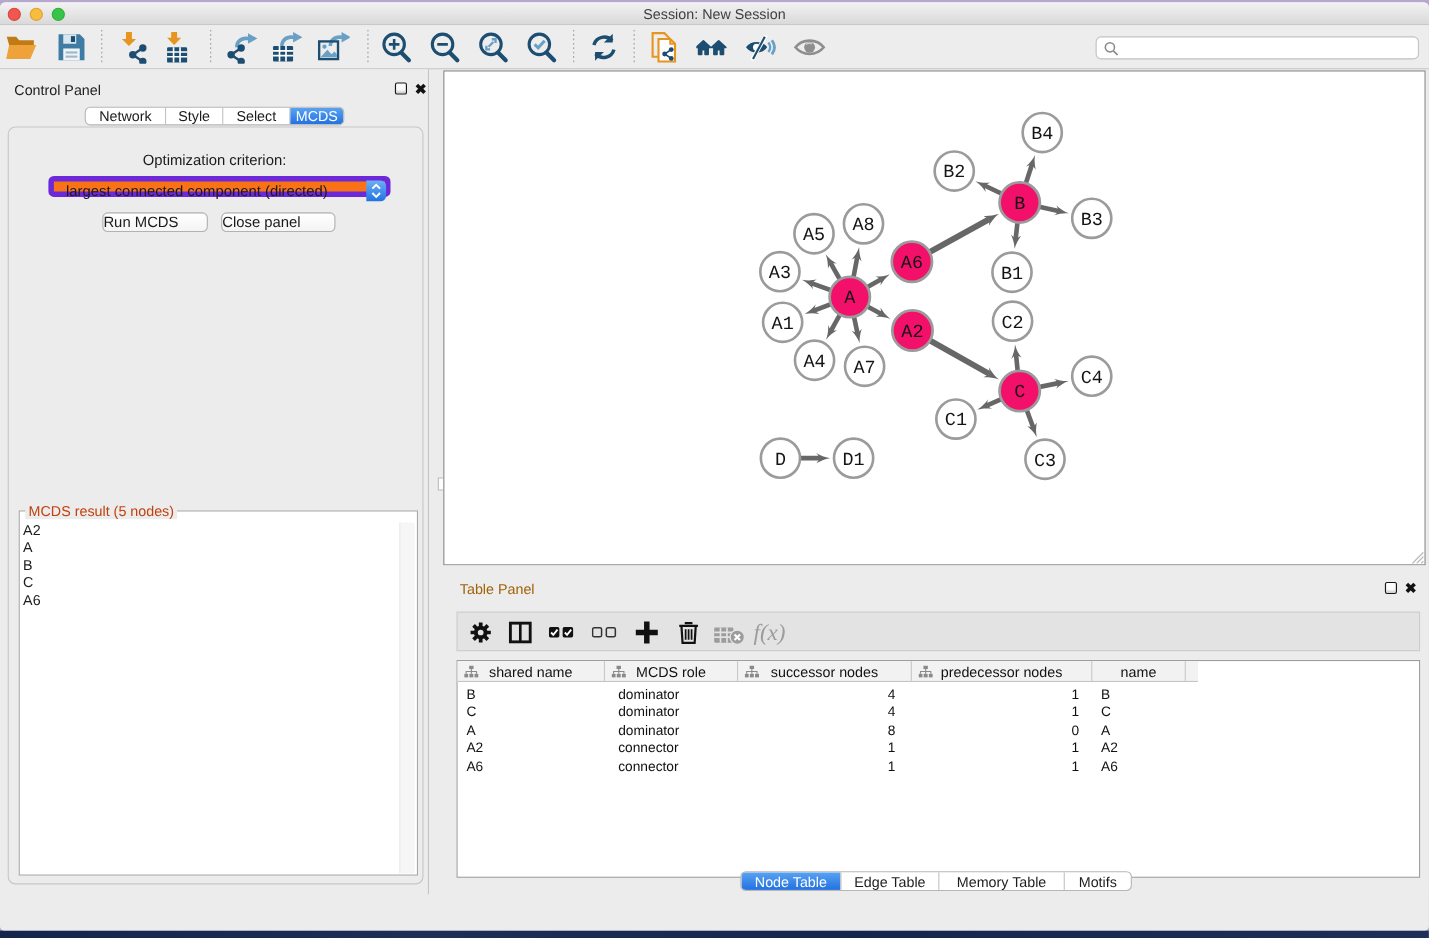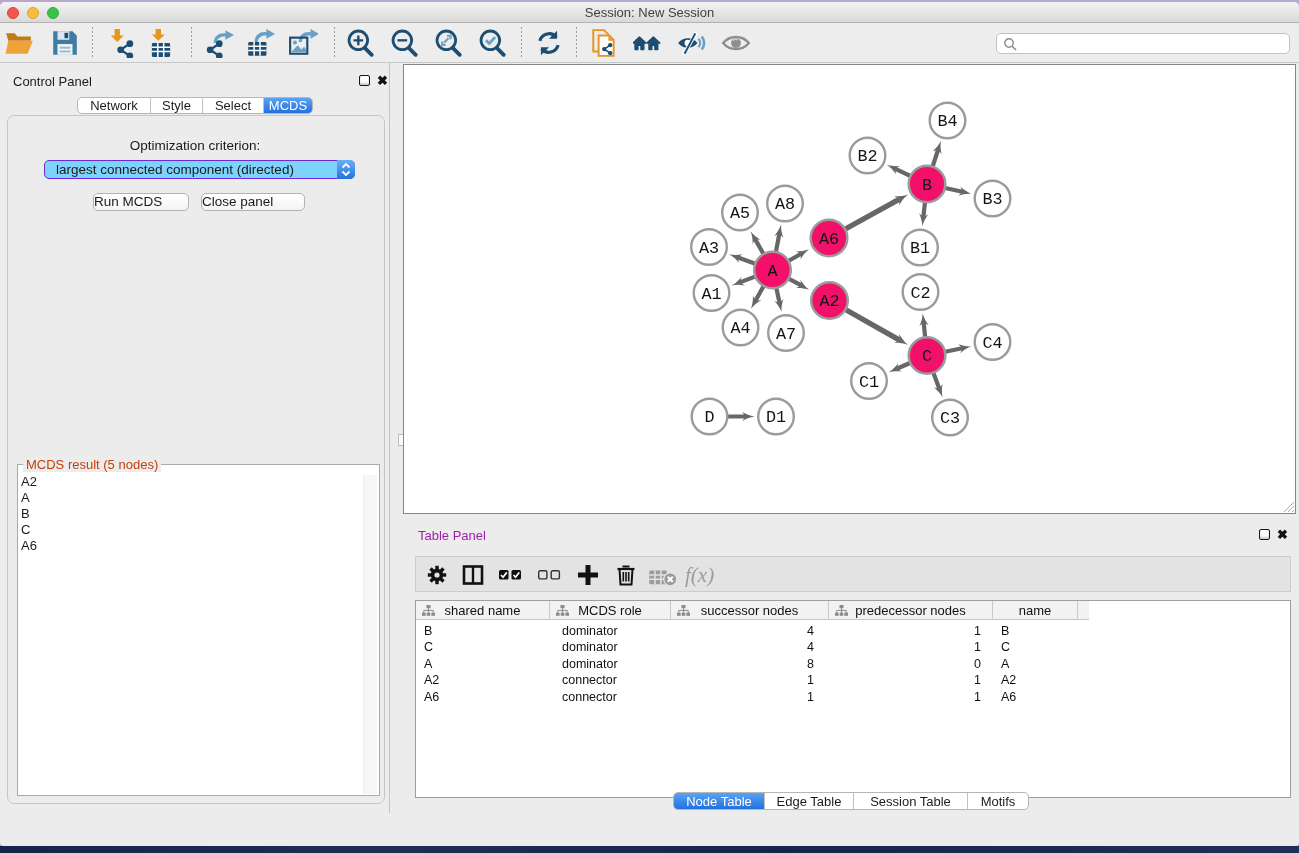--- a/index.html
+++ b/index.html
@@ -15,34 +15,34 @@
 #cpanel .hdr{position:absolute;left:13px;top:11px;font-size:13px;color:#1c1c1c}
 .winbtns{position:absolute;display:flex;gap:7px;align-items:center}
 .sqbtn{width:11px;height:11px;border:1.4px solid #161616;border-radius:2px;background:#fdfdfd;box-shadow:inset 0 -2px 2px #cfcfcf}
 .xbtn{font-size:13px;font-weight:bold;color:#111;line-height:11px}
 .tabs{position:absolute;display:flex;height:17px;border:1px solid #b6b6b6;border-radius:5px;background:#fff;overflow:hidden;font-size:13px;color:#1c1c1c}
 .tabs div{display:flex;align-items:center;justify-content:center;border-right:1px solid #c2c2c2}
 .tabs div:last-child{border-right:none}
 .tabs .sel{background:linear-gradient(#59a3f2,#2271e0);color:#fff}
 #cbox{position:absolute;left:7px;top:52px;width:378px;height:689px;border:1px solid #c6c6c6;border-radius:7px}
 #optlbl{position:absolute;left:0;top:75px;width:390px;text-align:center;font-size:13.5px;color:#1a1a1a}
-#dd{position:absolute;left:44px;top:97px;width:311px;height:19px;background:#7dd3fc;border:1px solid #6d28d9;border-radius:5px;font-size:13.5px;color:#1a1a1a;line-height:17px;padding-left:11px}
+#dd{position:absolute;left:44px;top:97px;width:311px;height:19px;background:#f97316;border:5px solid #6d28d9;border-radius:5px;font-size:13.5px;color:#1a1a1a;line-height:17px;padding-left:11px}
 #ddb{position:absolute;right:-1px;top:-1px;width:18px;height:19px;border-radius:0 5px 5px 0;background:linear-gradient(#6bb0f5,#2173e2)}
 .btn{position:absolute;height:18px;background:linear-gradient(#ffffff,#f4f4f4);border:1px solid #b2b2b2;border-radius:5px;font-size:13.5px;color:#1a1a1a;text-align:left;line-height:16px}
 #fieldset{position:absolute;left:17px;top:401px;width:363px;height:332px;border:1px solid #a9a9a9;background:#fff}
 #legend{position:absolute;left:5px;top:-8px;background:#ececec;font-size:13px;color:#c2410c;padding:0 3px}
 #mtrack{position:absolute;right:2px;top:10px;bottom:1px;width:14px;background:#f6f6f6;border-left:1px solid #ececec}
 #mlist{position:absolute;left:3px;top:9px;font-size:13px;color:#1c1c1c;line-height:16px}
 #divh{position:absolute;left:398px;top:432px;width:7px;height:12px;background:#fdfdfd;border:1px solid #bbb}
 #netwin{position:absolute;left:403px;top:62px;width:893px;height:450px;border:1px solid #868686;background:#fff}
 #nettb{position:absolute;left:0;top:0;width:100%;height:21px;background:linear-gradient(#f5f5f5,#dcdcdc);border-bottom:1px solid #aaa}
 #nettb .t{width:100%;text-align:center;font-size:13px;color:#2e2e2e;line-height:21px}
 #grip{position:absolute;right:0;bottom:0;width:14px;height:14px}
 #tpanel{position:absolute;left:403px;top:512px;width:896px;height:299px;background:#ececec}
-#tpanel .hdr{position:absolute;left:15px;top:14px;font-size:13px;color:#a21caf}
+#tpanel .hdr{position:absolute;left:15px;top:14px;font-size:13px;color:#a16207}
 #tptb{position:absolute;left:12px;top:42px;width:876px;height:36px;background:#e3e3e3;border:1px solid #cdcdcd}
 #ttable{position:absolute;left:12px;top:86px;width:876px;height:198px;background:#fff;border:1px solid #9e9e9e}
 #thead{position:absolute;left:0;top:0;width:673px;height:19px;background:#f2f2f2;border-bottom:1px solid #c6c6c6;font-size:13px;color:#111}
 .hcell{position:absolute;top:0;height:19px;border-right:1px solid #c9c9c9;display:flex;align-items:center;justify-content:center}
 .hcell svg{position:absolute;left:6px;top:3.5px}
 .trow{position:absolute;font-size:12.5px;color:#111;height:16px;line-height:16px}
 #btabs{position:absolute;left:270px;top:278px;display:flex;height:18px;border:1px solid #b6b6b6;border-radius:5px;background:#fff;overflow:hidden;font-size:13px;color:#1c1c1c}
 #btabs div{display:flex;align-items:center;justify-content:center;border-right:1px solid #c2c2c2}
 #btabs div:last-child{border-right:none}
 #btabs .sel{background:linear-gradient(#59a3f2,#2271e0);color:#fff}
@@ -429,17 +429,17 @@
         <div class="trow" style="left:585px;top:71px">A2</div>
         <div class="trow" style="left:8px;top:88px">A6</div>
         <div class="trow" style="left:146px;top:88px">connector</div>
         <div class="trow" style="left:255px;top:88px;width:143px;text-align:right">1</div>
         <div class="trow" style="left:413px;top:88px;width:152px;text-align:right">1</div>
         <div class="trow" style="left:585px;top:88px">A6</div>
   </div>
   <div id="btabs">
    <div class="sel" style="width:91px">Node Table</div>
         <div style="width:89px">Edge Table</div>
-        <div style="width:114px">Session Table</div>
+        <div style="width:114px">Memory Table</div>
         <div style="width:60px">Motifs</div>
   </div>
  </div>
 </div>
 <div id="wall"></div>
 </body></html>

